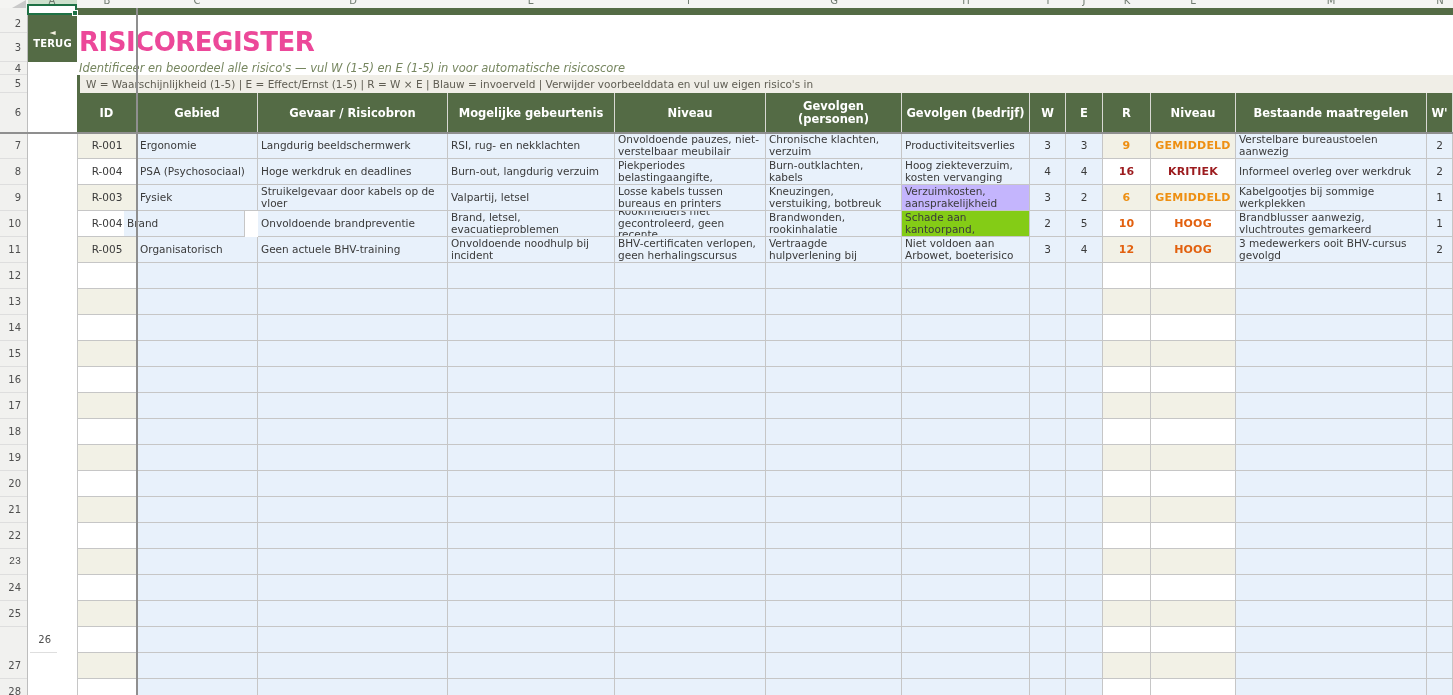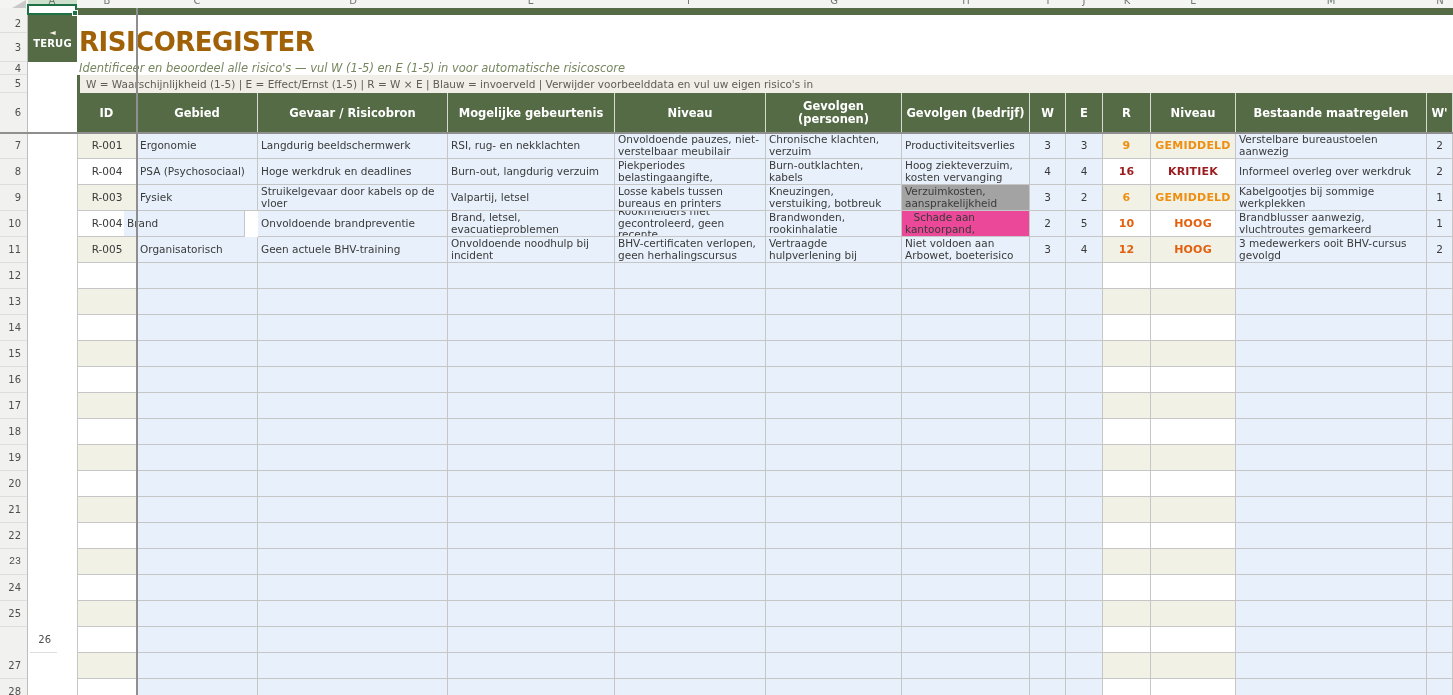--- a/index.html
+++ b/index.html
@@ -30,21 +30,21 @@
 
   
   #colA-blank{left:28px;top:15px;width:49px;height:680px;background:#fff;z-index:1;}
 
   
   #terug{left:28px;top:15px;width:49px;height:47px;background:#546b45;z-index:3;
        display:flex;flex-direction:column;align-items:center;justify-content:center;gap:1px;cursor:pointer;}
   #terug .tri{font-size:8px;color:#f6f1e2;line-height:8px;}
   #terug .lbl{font-size:10px;font-weight:bold;color:#ffffff;letter-spacing:.2px;}
 
-  #page-title{left:79px;top:27px;font-size:26px;font-weight:bold;color:#a16207;
+  #page-title{left:79px;top:27px;font-size:26px;font-weight:bold;color:#ec4899;
        letter-spacing:-.5px;white-space:nowrap;z-index:3;}
   #page-subtitle{left:79px;top:61px;font-size:11.5px;font-style:italic;color:#76865f;white-space:nowrap;z-index:3;}
   #legend-bar{left:77px;top:75px;width:1376px;height:18px;background:#f0eee7;border-left:3px solid #546b45;
        font-size:10.5px;color:#5f5d53;line-height:18px;padding-left:6px;white-space:nowrap;overflow:hidden;z-index:3;}
 
   
   .hcell{position:absolute;box-sizing:border-box;top:93px;height:40px;background:#546b45;color:#fff;
        font-size:11.5px;font-weight:bold;display:flex;align-items:center;justify-content:center;
        text-align:center;border-right:1px solid #d8d8d3;z-index:2;}
   .hcell span{white-space:pre-line;line-height:13px;}
@@ -258,21 +258,21 @@
       <span>Valpartij, letsel</span>
     </div>
     <div class="cell abs" style="left: 615px; top: 185px; width: 151px; height: 26px; background: rgb(232, 241, 251);">
       <span>Losse kabels tussen
 bureaus en printers</span>
     </div>
     <div class="cell abs" style="left: 766px; top: 185px; width: 136px; height: 26px; background: rgb(232, 241, 251);">
       <span>Kneuzingen,
 verstuiking, botbreuk</span>
     </div>
-    <div class="cell abs" style="left: 902px; top: 185px; width: 128px; height: 26px; background: #a3a3a3;">
+    <div class="cell abs" style="left: 902px; top: 185px; width: 128px; height: 26px; background: #c4b5fd;">
       <span>Verzuimkosten,
 aansprakelijkheid</span>
     </div>
     <div class="cell abs center" style="left: 1030px; top: 185px; width: 36px; height: 26px; background: rgb(232, 241, 251);">
       <span>3</span>
     </div>
     <div class="cell abs center" style="left: 1066px; top: 185px; width: 37px; height: 26px; background: rgb(232, 241, 251);">
       <span>2</span>
     </div>
     <div class="cell abs center bold" style="left: 1103px; top: 185px; width: 48px; height: 26px; background: rgb(242, 241, 230);">
@@ -302,21 +302,21 @@
 evacuatieproblemen</span>
     </div>
     <div class="cell abs" style="left: 615px; top: 211px; width: 151px; height: 26px; background: rgb(232, 241, 251);">
       <span>Rookmelders niet
 gecontroleerd, geen recente</span>
     </div>
     <div class="cell abs" style="left: 766px; top: 211px; width: 136px; height: 26px; background: rgb(232, 241, 251);">
       <span>Brandwonden,
 rookinhalatie</span>
     </div>
-    <div class="cell abs" style="left: 902px; top: 211px; width: 128px; height: 26px; background: #ec4899; text-align: right;">
+    <div class="cell abs" style="left: 902px; top: 211px; width: 128px; height: 26px; background: #84cc16;">
       <span>Schade aan
 kantoorpand,</span>
     </div>
     <div class="cell abs center" style="left: 1030px; top: 211px; width: 36px; height: 26px; background: rgb(232, 241, 251);">
       <span>2</span>
     </div>
     <div class="cell abs center" style="left: 1066px; top: 211px; width: 37px; height: 26px; background: rgb(232, 241, 251);">
       <span>5</span>
     </div>
     <div class="cell abs center bold" style="left: 1103px; top: 211px; width: 48px; height: 26px; background: rgb(255, 255, 255);">

